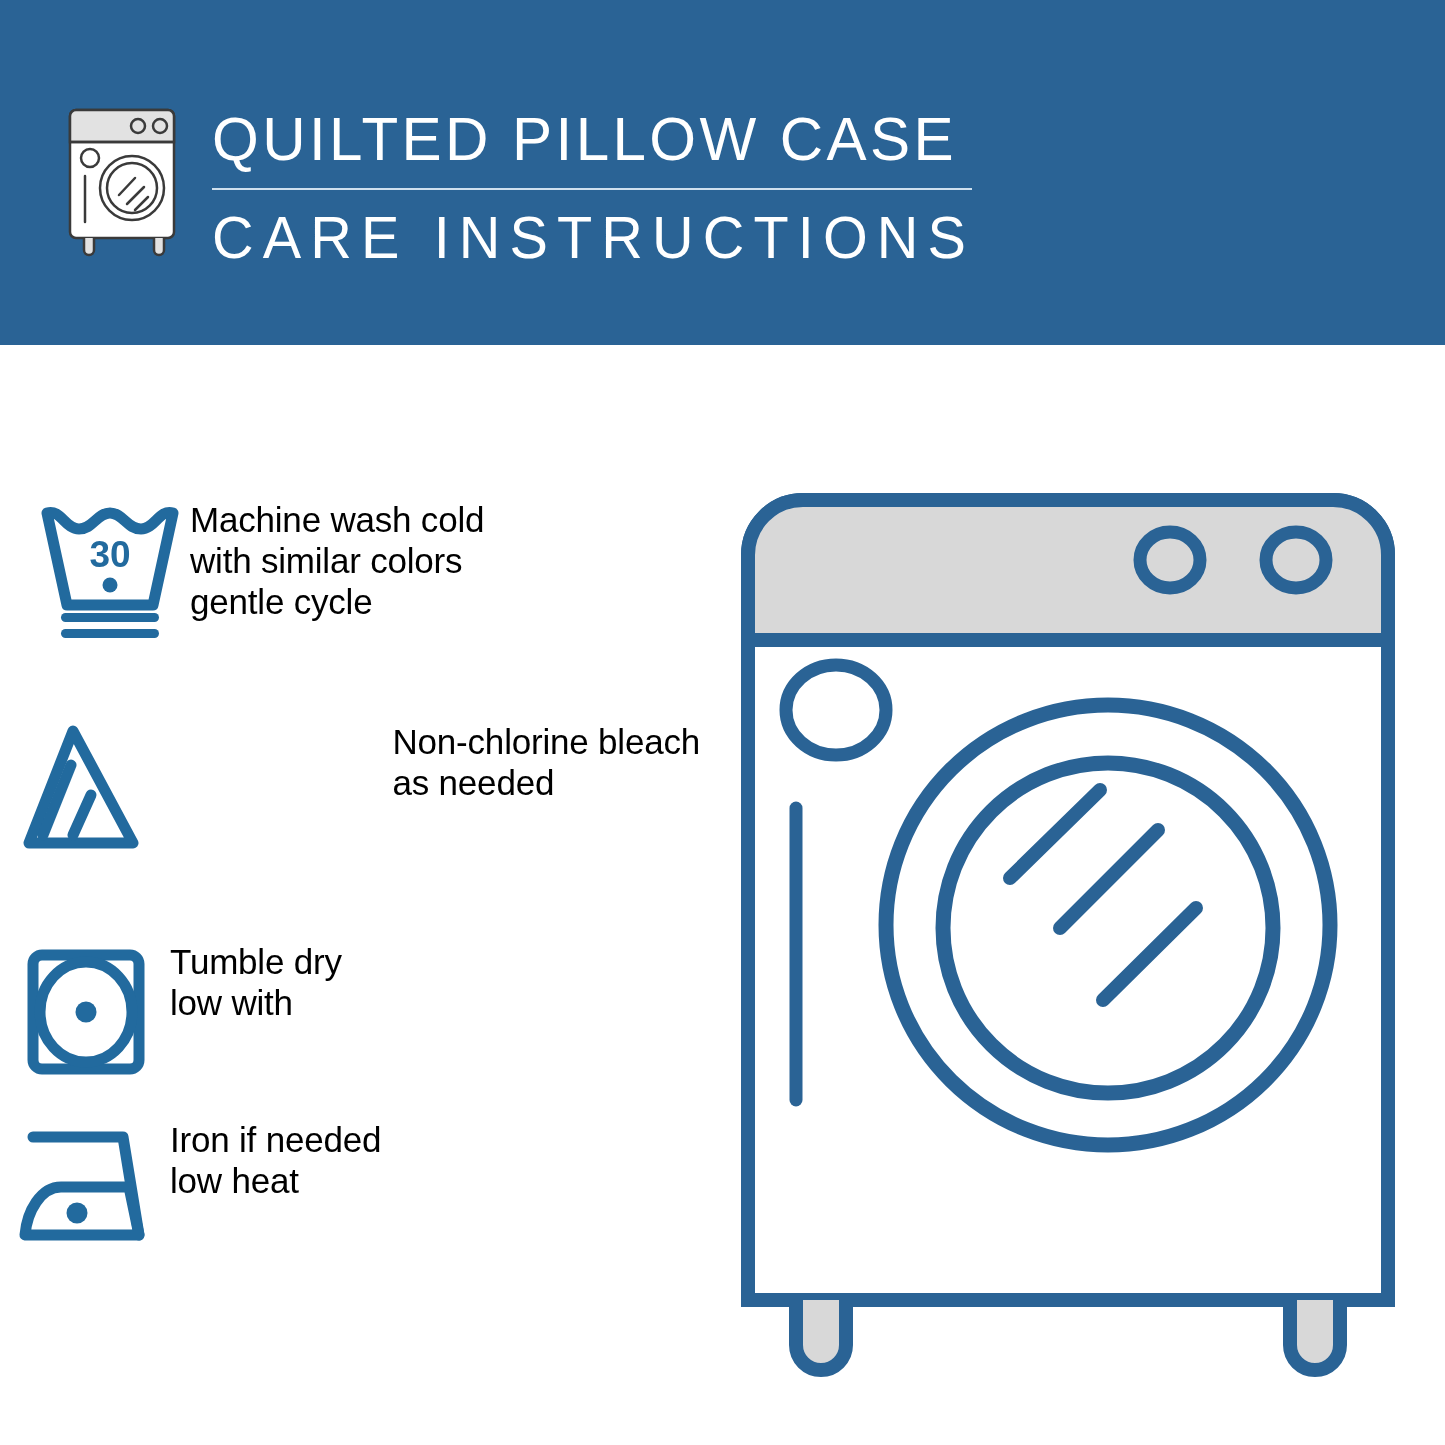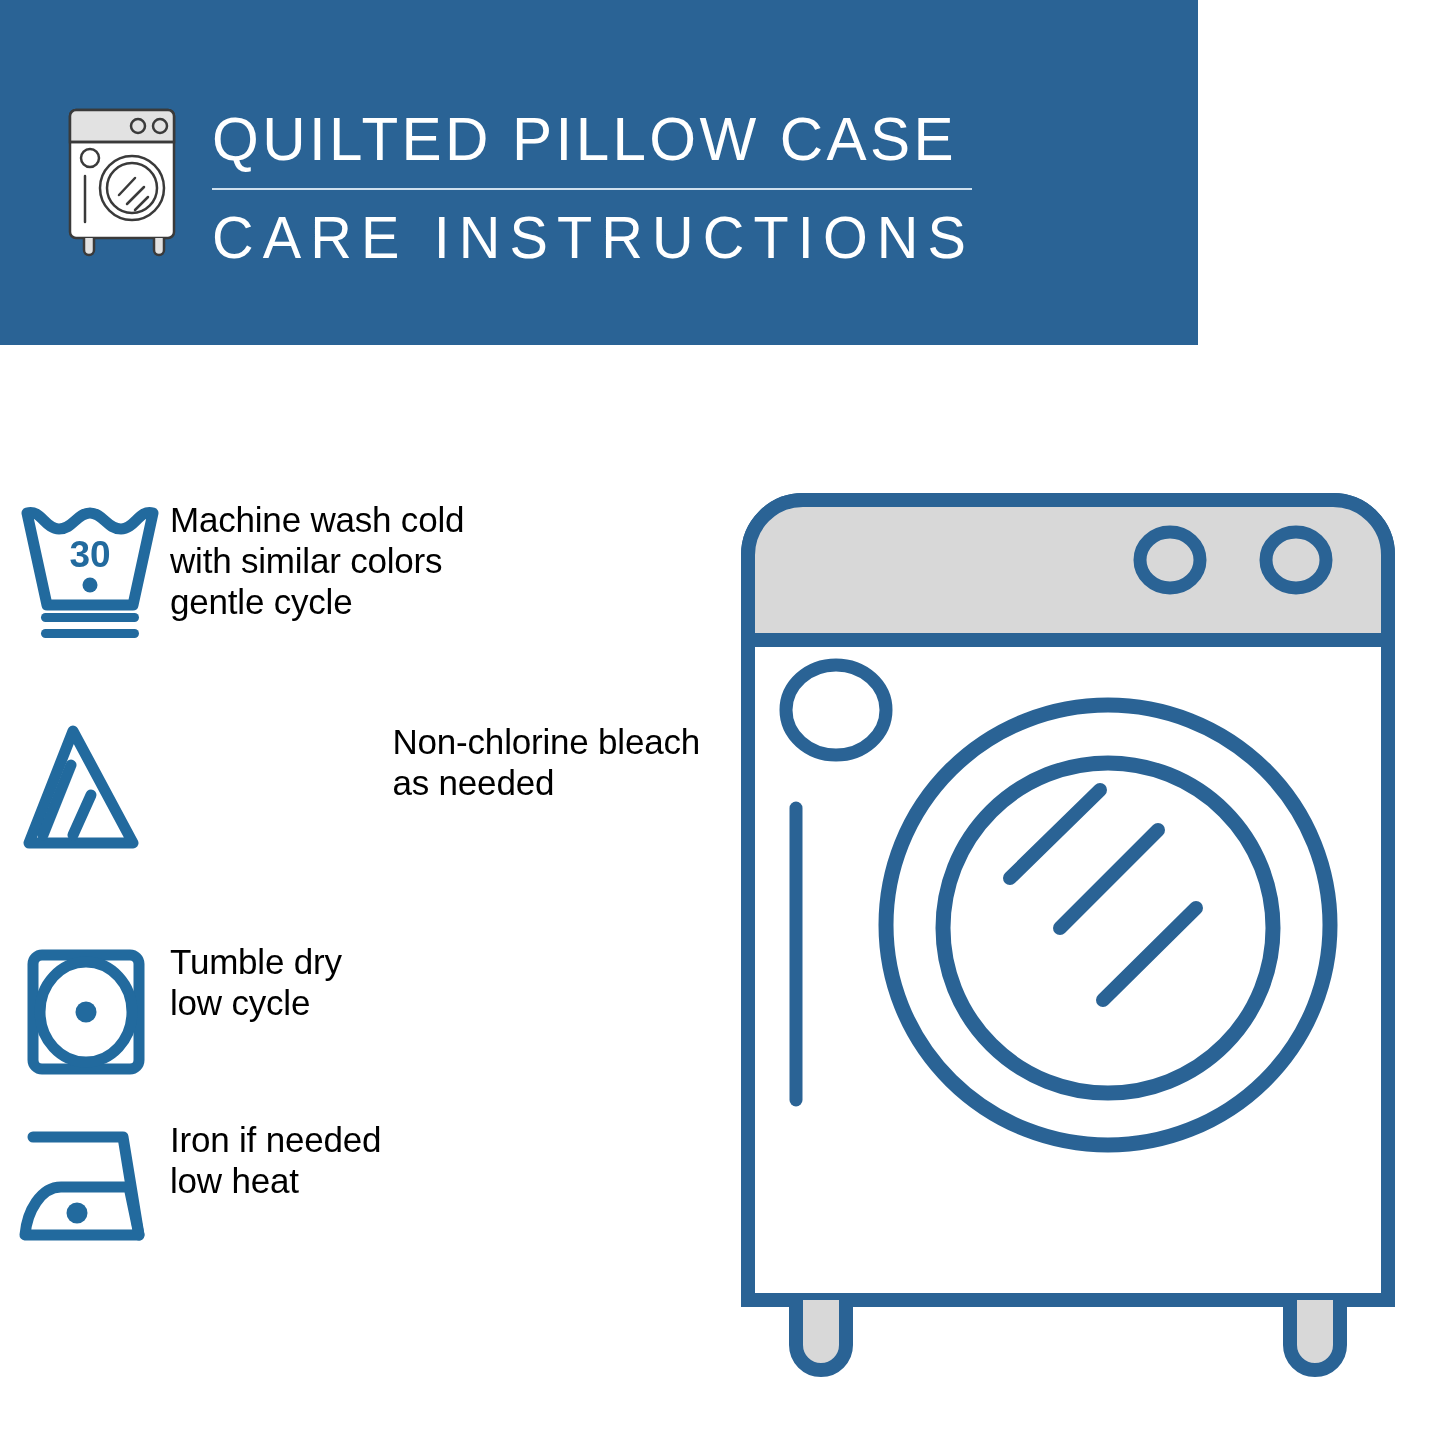--- a/index.html
+++ b/index.html
@@ -17,21 +17,21 @@
     position: relative;
     width: 1445px;
     height: 1445px;
     background: #ffffff;
   }
 
   
   #header-band {
     position: absolute;
     left: 0; top: 0;
-    width: 1198px;
+    width: 1445px;
     height: 345px;
     background: #2a6395;
   }
 
   #header-logo {
     position: absolute;
     left: 62px;
     top: 100px;
     width: 128px;
     height: 160px;
@@ -106,21 +106,21 @@
     font-family: "Liberation Sans", sans-serif;
     font-size: 35px;
     font-weight: 400;
     color: #000000;
     line-height: 41px;
     letter-spacing: -0.2px;
     padding-top: 4px;
     white-space: pre-line;
   }
 
-  #row-wash   { top: 150px; }
+  #row-wash   { top: 150px; margin-left: 20px; }
   #row-bleach { top: 372px; justify-content: space-between; }
   #row-dry    { top: 592px; }
   #row-iron   { top: 770px; }
 
   
   #washer-illustration {
     position: absolute;
     left: 718px;
     top: 460px;
     width: 700px;
@@ -208,21 +208,21 @@
 
     <div class="instruction-row" id="row-dry">
       <div class="instruction-icon">
         <svg viewBox="0 0 150 150" width="150" height="150" xmlns="http://www.w3.org/2000/svg">
           <rect x="18" y="18" width="106" height="114" rx="9" ry="9" fill="none" stroke="#226a9e" stroke-width="11"></rect>
           <ellipse cx="71" cy="75" rx="46" ry="50" fill="none" stroke="#226a9e" stroke-width="11"></ellipse>
           <circle cx="71" cy="75" r="10.5" fill="#226a9e"></circle>
         </svg>
       </div>
       <div class="instruction-text">Tumble dry
-low cycle</div>
+low with</div>
     </div>
 
     <div class="instruction-row" id="row-iron">
       <div class="instruction-icon">
         <svg viewBox="0 0 150 150" width="150" height="150" xmlns="http://www.w3.org/2000/svg">
 
           <path d="M18 22 H 108 L 124 120" fill="none" stroke="#226a9e" stroke-width="11" stroke-linecap="round" stroke-linejoin="round"></path>
 
           <path d="M114 72 H 46
                    C 26 72, 12 96, 10 120

